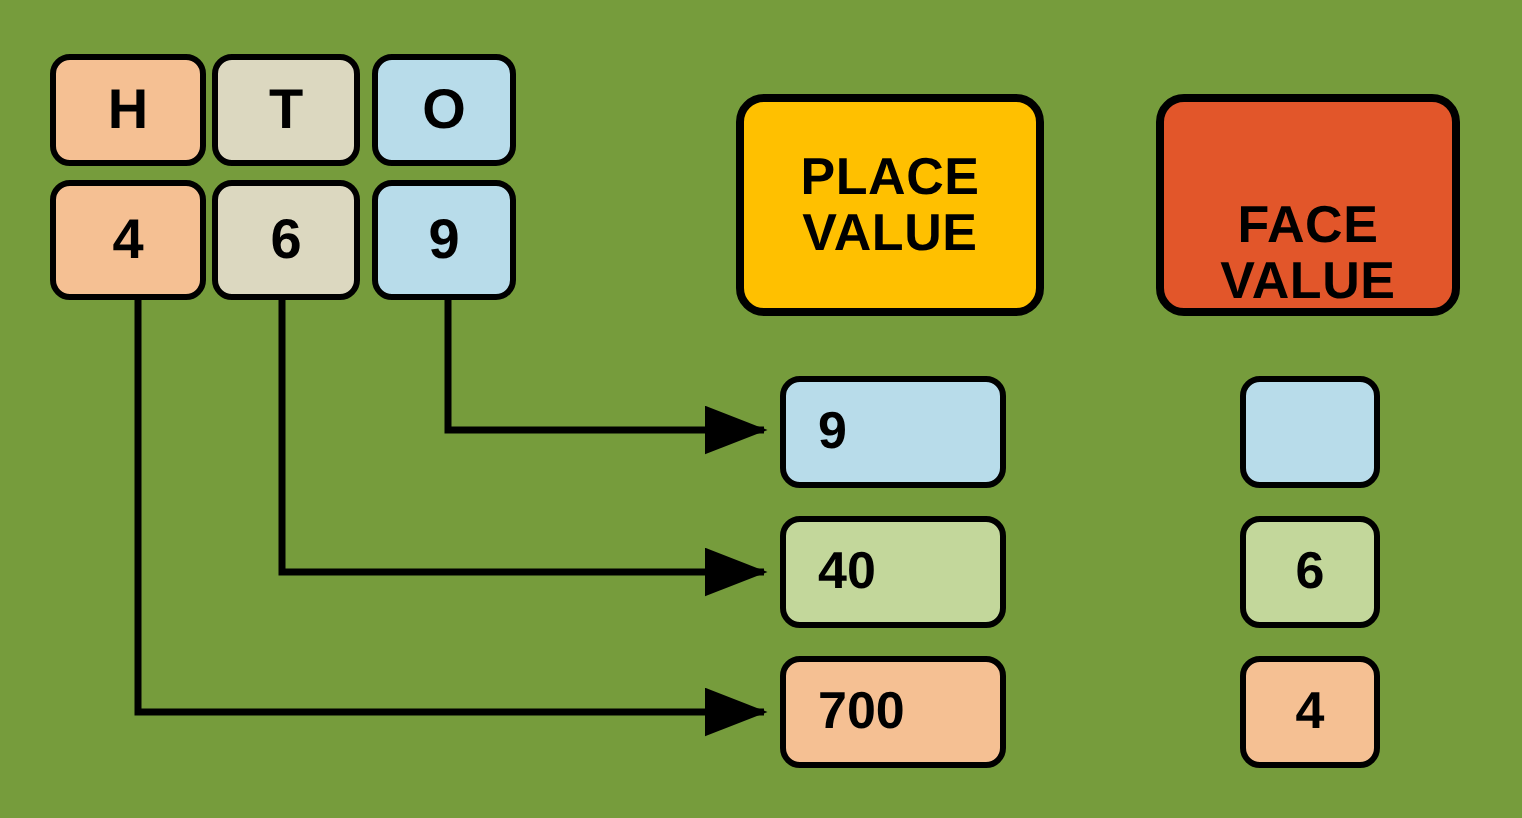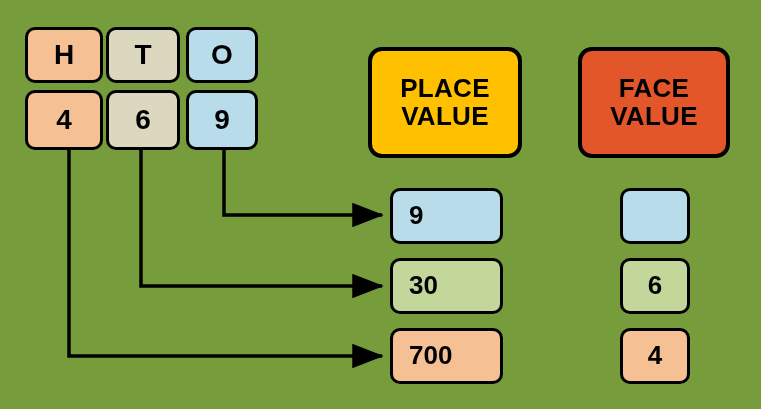--- a/index.html
+++ b/index.html
@@ -44,21 +44,21 @@
 
   
   .banner {
     flex-direction: column;
     border-width: 4px;
     border-radius: 14px;
     font-size: 26px;
     letter-spacing: 0.3px;
   }
   .banner-place { left: 368px; top: 47px; width: 154px; height: 111px; }
-  .banner-face  { left: 578px; top: 47px; width: 152px; height: 111px; }
+  .banner-face  { left: 578px; top: 47px; width: 152px; height: 111px; justify-content: flex-end; }
 
   
   .pv-box {
     width: 113px;
     height: 56px;
     left: 390px;
     justify-content: flex-start;
     padding-left: 16px;
     font-size: 26px;
   }
@@ -123,20 +123,20 @@
     <span>PLACE</span>
     <span>VALUE</span>
   </div>
 
   <div class="box banner banner-face c-red">
     <span>FACE</span>
     <span>VALUE</span>
   </div>
 
   <div class="box pv-box pv-1 c-blue">9</div>
-  <div class="box pv-box pv-2 c-green">30</div>
+  <div class="box pv-box pv-2 c-green">40</div>
   <div class="box pv-box pv-3 c-peach">700</div>
 
   <div class="box fv-box fv-1 c-blue"></div>
   <div class="box fv-box fv-2 c-green">6</div>
   <div class="box fv-box fv-3 c-peach">4</div>
 
 </div>
 
 </body></html>

